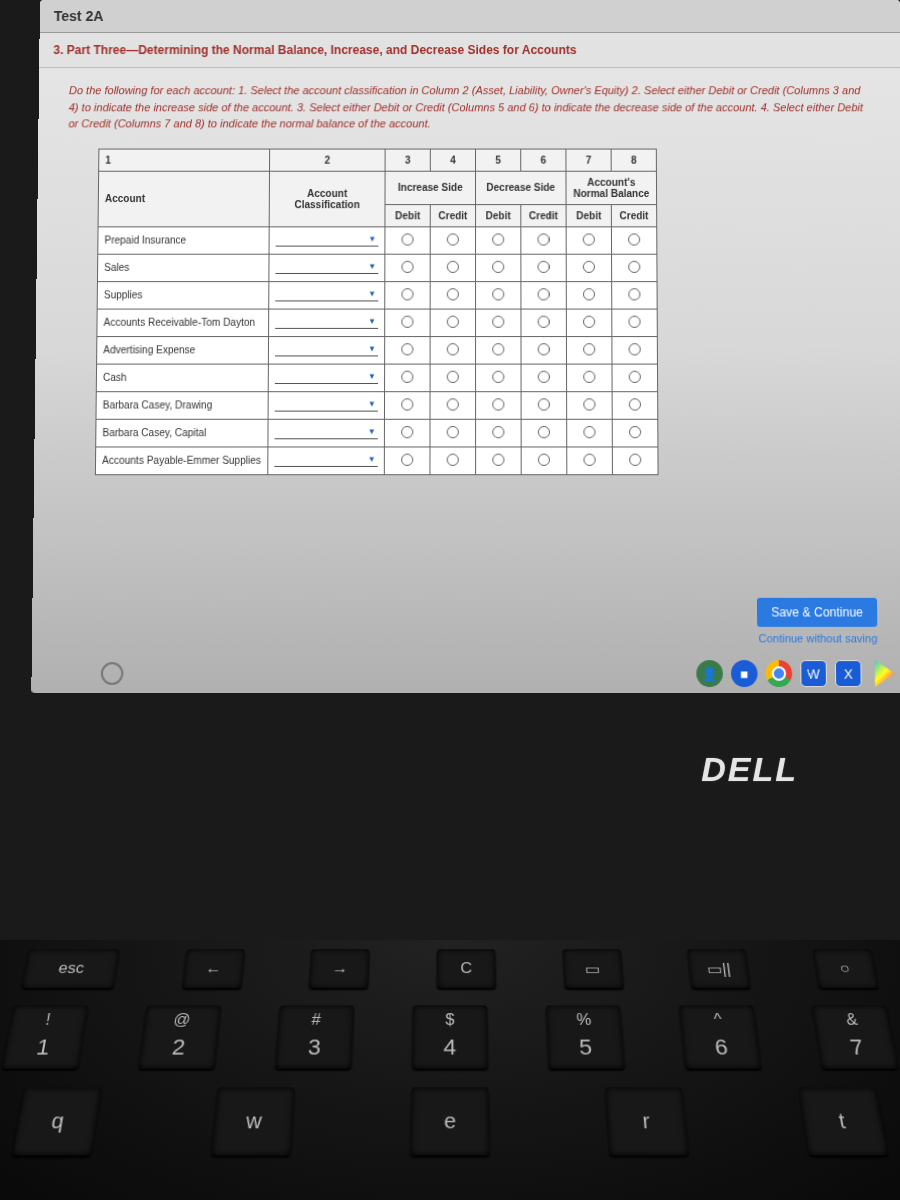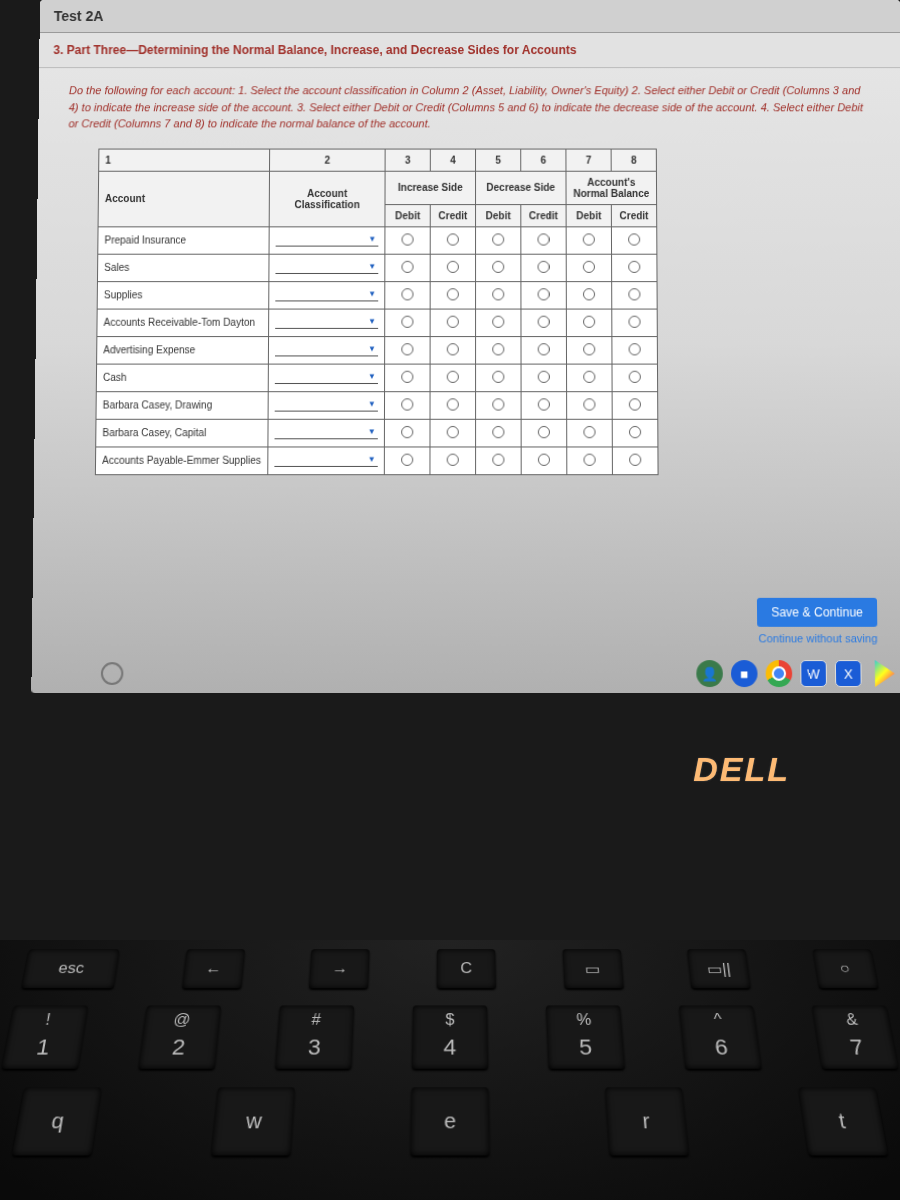--- a/index.html
+++ b/index.html
@@ -145,26 +145,26 @@
   .cortana-circle {
     position:absolute;
     left: 68px; top: 650px;
     width: 22px; height: 22px;
     border: 2px solid #777;
     border-radius: 50%;
   }
   .dell-logo {
     position: absolute;
     top: 750px;
-    right: 110px;
+    right: 102px;
     font-family: Arial Black, Arial, sans-serif;
     font-size: 34px;
     font-weight: 900;
     letter-spacing: 2px;
-    color: #fdba74;
+    color: #e5e5e5;
     text-shadow: 0 0 2px #555;
     font-style: italic;
   }
   .keyboard {
     position: absolute;
     top: 940px;
     left: 0;
     right: 0;
     height: 260px;
     background: radial-gradient(ellipse at top, #222 0%, #0a0a0a 90%);

